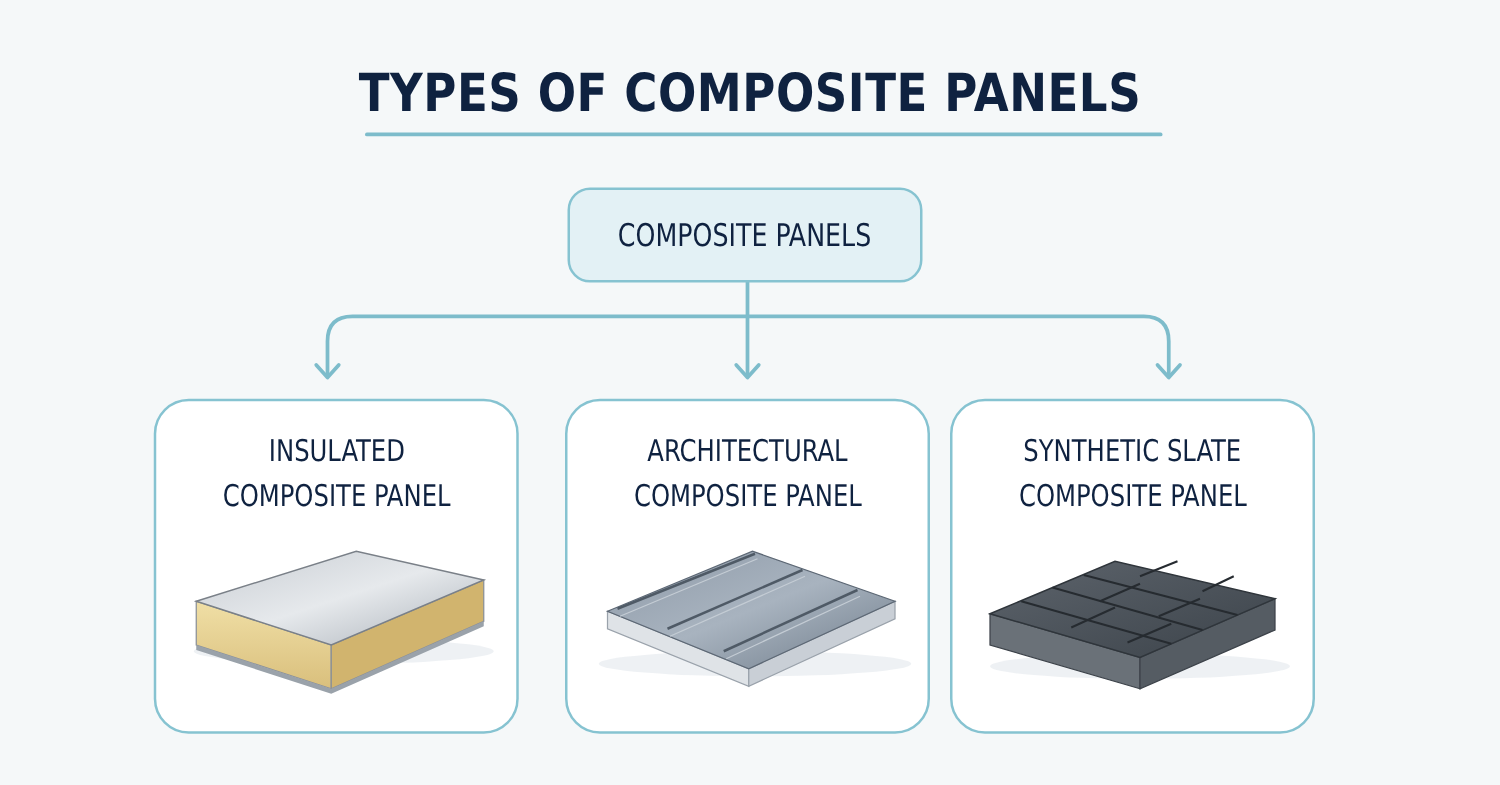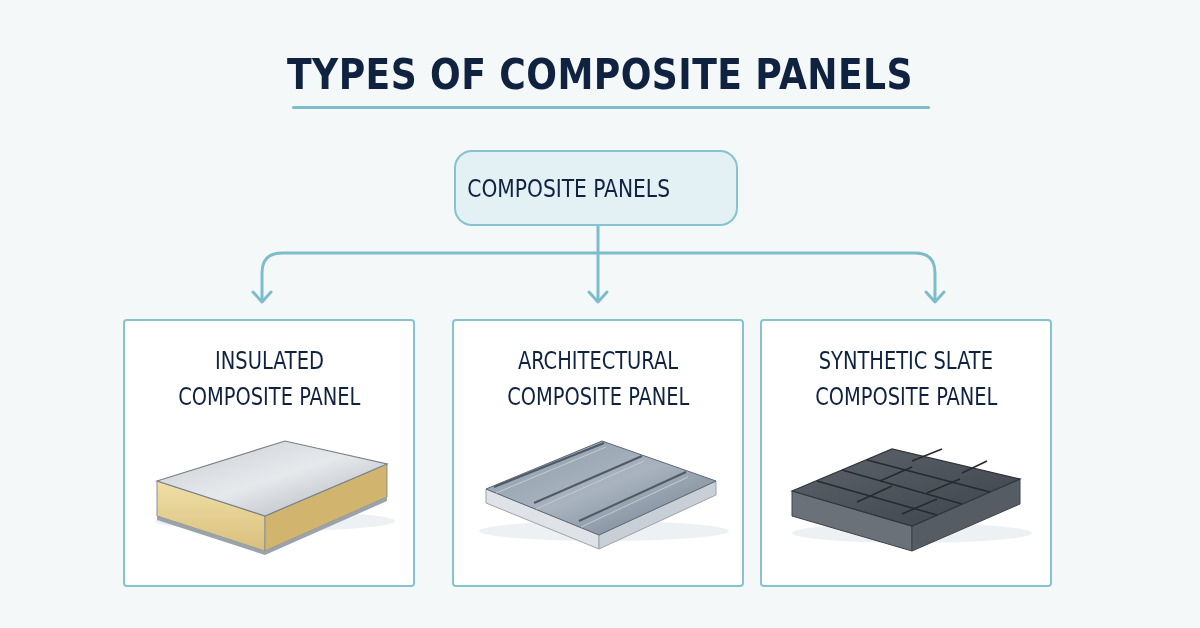--- a/index.html
+++ b/index.html
@@ -15,30 +15,30 @@
     font-size:42px; letter-spacing:0.5px; color:#0f2240;
     transform:scaleX(0.86); transform-origin:center;
   }
   .title-rule {
     position:absolute; left:292px; width:638px; top:106px; height:3px;
     background:#7dbccb; border-radius:2px;
   }
   .root-box {
     position:absolute; left:454px; top:150px; width:284px; height:76px;
     box-sizing:border-box; border:2.5px solid #86c3d1; border-radius:18px;
-    background:#e3f1f5; display:flex; align-items:center; 
+    background:#e3f1f5; display:flex; align-items:center; justify-content:center;
   }
   .root-box span {
     font-size:25px; color:#0f2240;
     display:inline-block; transform:scaleX(0.9);
   }
   svg.connectors { position:absolute; left:0; top:0; }
   .card {
     position:absolute; top:319px; width:292px; height:268px;
-    box-sizing:border-box; border:2.5px solid #86c3d1; border-radius:4px;
+    box-sizing:border-box; border:2.5px solid #86c3d1; border-radius:28px;
     background:#ffffff;
   }
   .card-title {
     position:absolute; left:0; right:0; top:22px; text-align:center;
     font-size:24px; line-height:36px; color:#0f2240;
   }
   .card-title span { display:inline-block; transform:scaleX(0.9); }
   .illus { position:absolute; left:0; top:0; }
 </style>
 </head>

